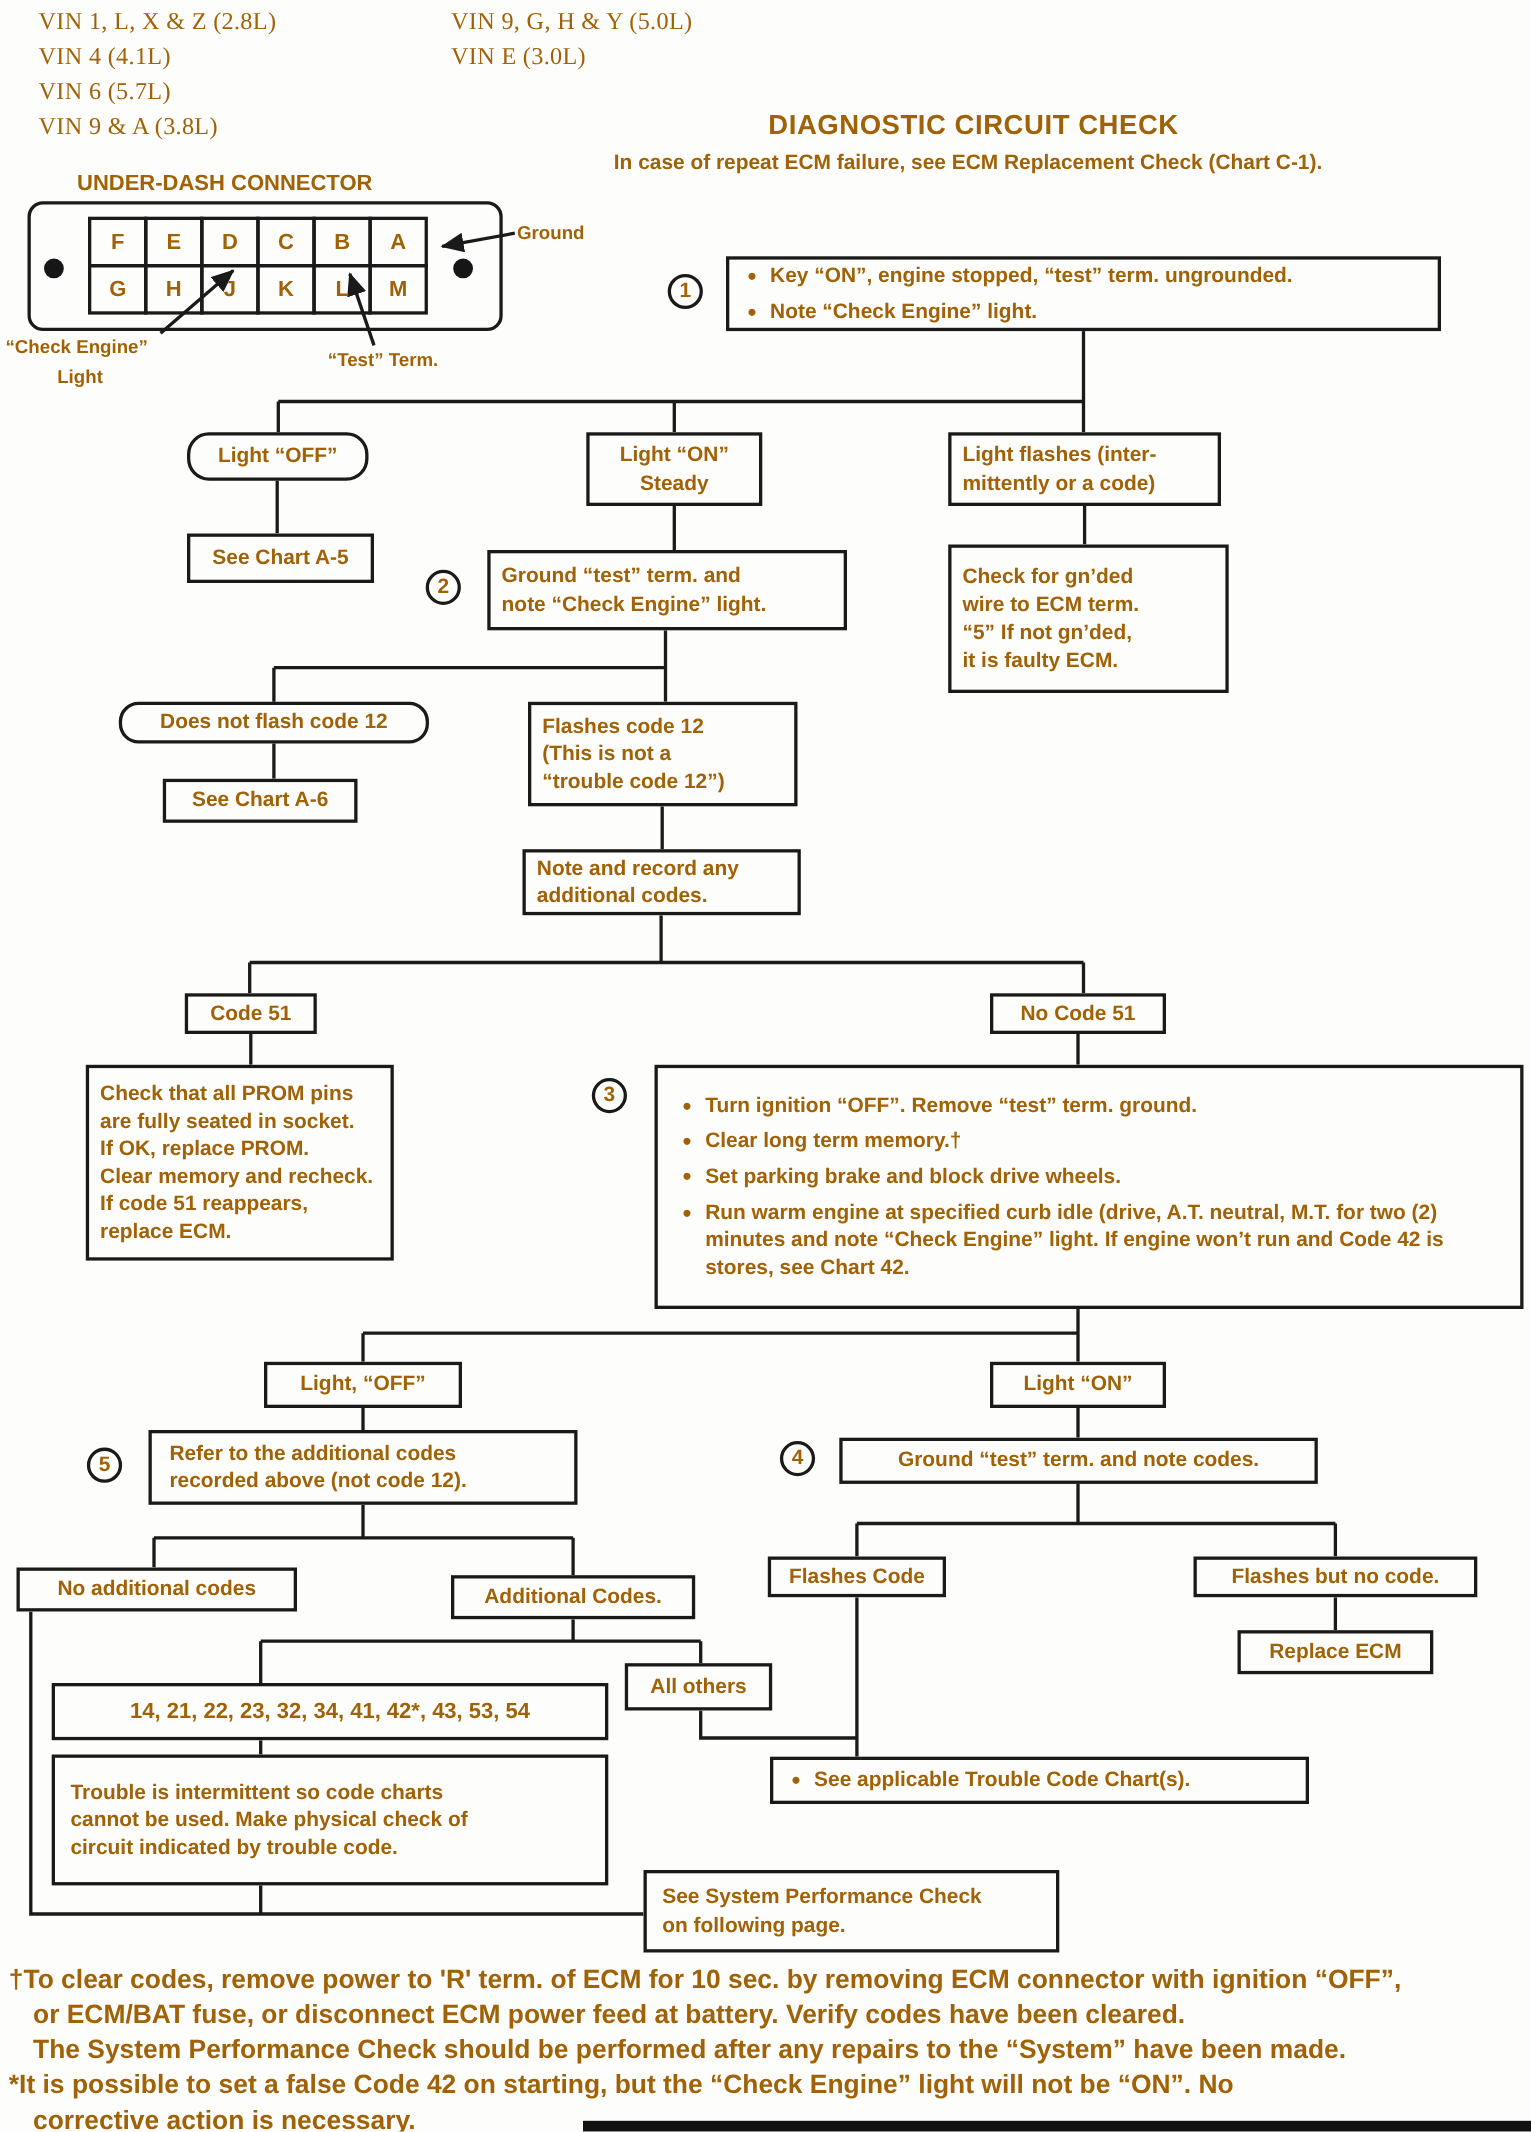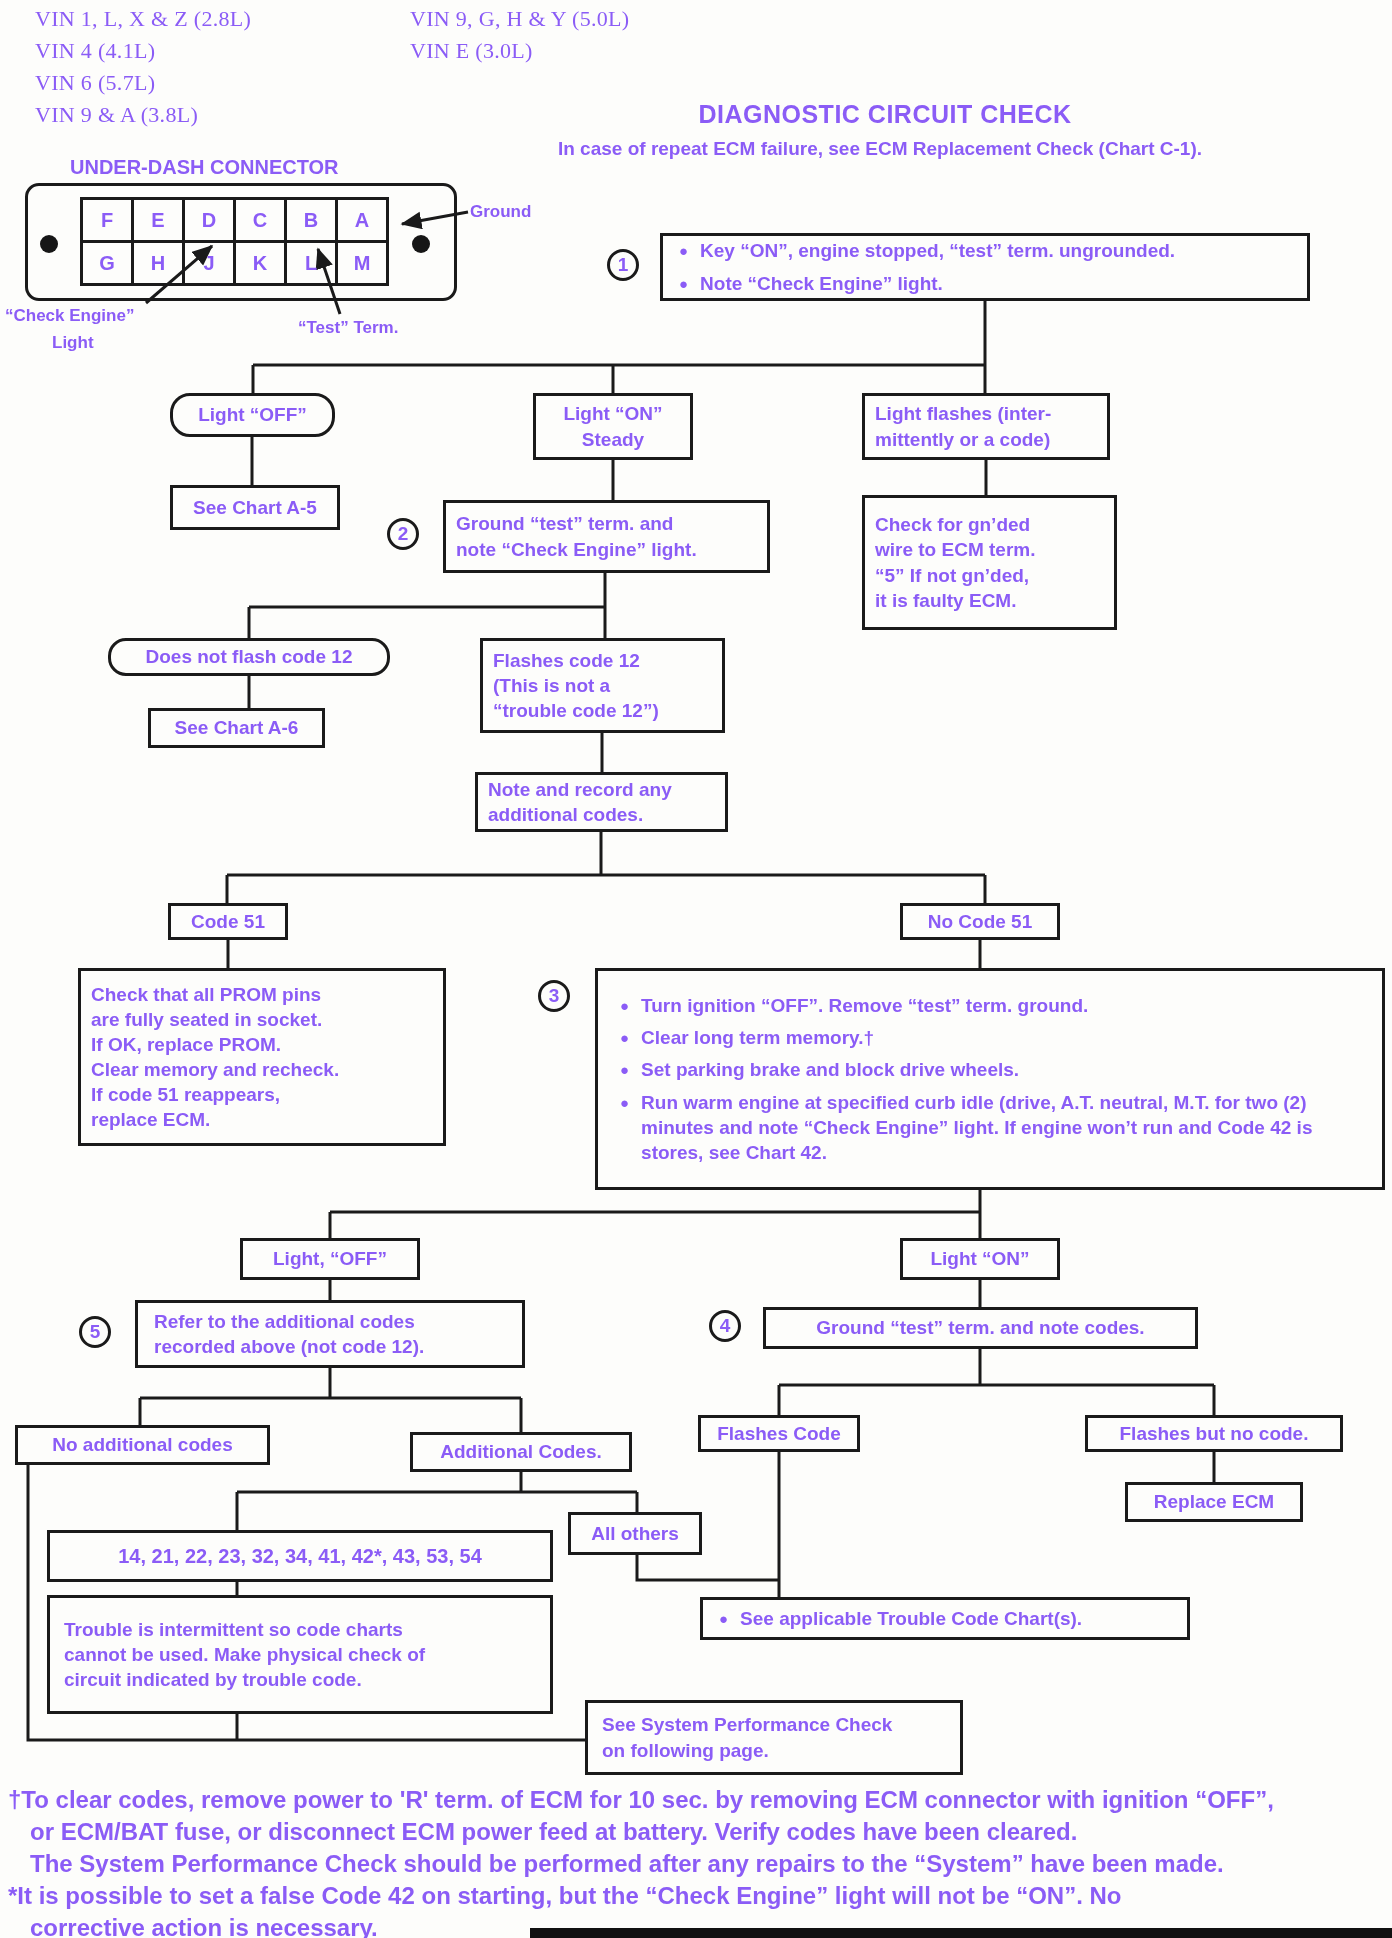--- a/index.html
+++ b/index.html
@@ -1,19 +1,19 @@
 <!DOCTYPE html>
 <html><head>
 <meta charset="utf-8">
 <style>
   * { margin:0; padding:0; box-sizing:border-box; }
   html,body { background:#ffffff; }
   #page {
     position:relative; width:1392px; height:1938px; background:#fdfdfb;
-    font-family:"Liberation Sans", sans-serif; color:#8b5cf6; overflow:hidden;
+    font-family:"Liberation Sans", sans-serif; color:#a16207; overflow:hidden;
   }
   .abs { position:absolute; }
   .vin { font-family:"Liberation Serif", serif; font-size:22px; line-height:32px; font-weight:500; letter-spacing:0.3px; }
   .title { font-size:25px; font-weight:bold; letter-spacing:0.5px; }
   .subtitle { font-size:19px; font-weight:bold; }
   .lbl { font-size:17px; font-weight:bold; }
   .fbox {
     position:absolute; border:3px solid #1a1a1a; background:#fdfdfb; z-index:2;
     font-weight:bold; font-size:19px; line-height:1.32;
     display:flex; align-items:center; justify-content:center; text-align:center;
@@ -191,21 +191,21 @@
 additional codes.</span>
   </div>
 
   <div class="fbox" style="left:168px; top:903px; width:120px; height:37px;">
     <span class="t">Code 51</span>
   </div>
   <div class="fbox" style="left:900px; top:903px; width:160px; height:37px;">
     <span class="t">No Code 51</span>
   </div>
 
-  <div class="fbox left" style="left:78px; top:968px; width:368px; height:178px;">
+  <div class="fbox left" style="left:78px; top:968px; width:280px; height:178px;">
     <span class="t">Check that all PROM pins
 are fully seated in socket.
 If OK, replace PROM.
 Clear memory and recheck.
 If code 51 reappears,
 replace ECM.</span>
   </div>
 
   <div class="fbox left" style="left:595px; top:968px; width:790px; height:222px; padding:12px 14px 12px 22px;">
     <div class="bcol">

